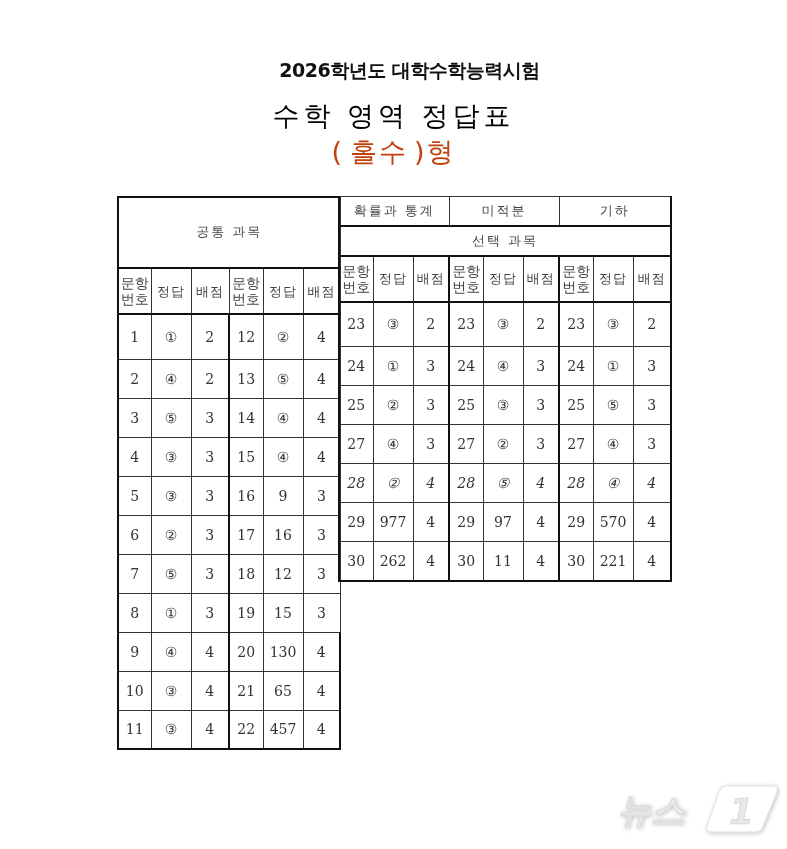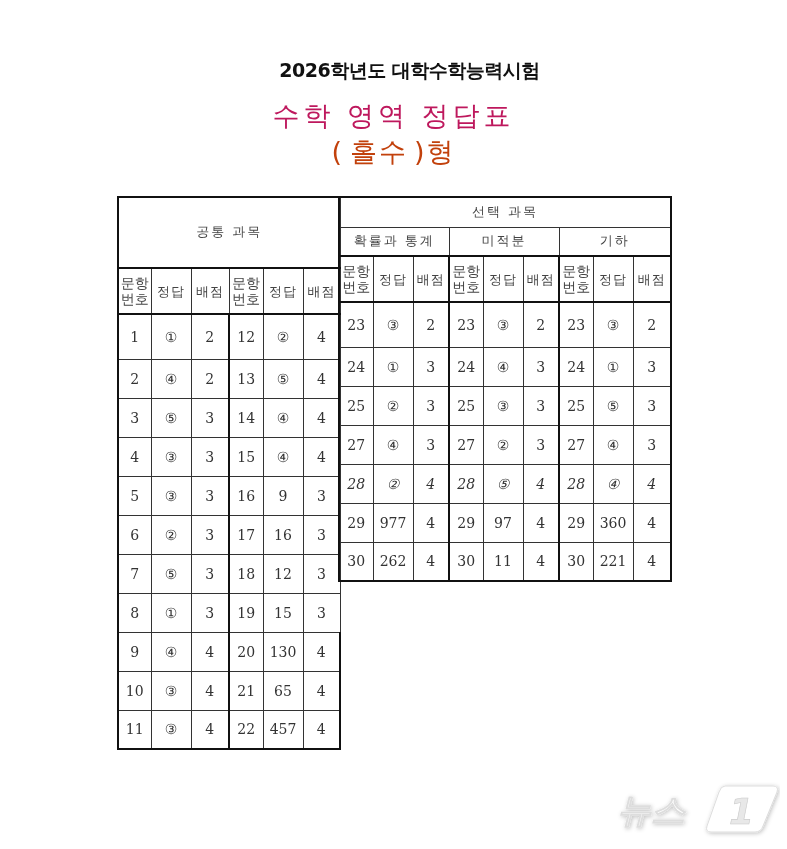--- a/index.html
+++ b/index.html
@@ -1,21 +1,21 @@
 <!DOCTYPE html>
 <html><head>
 <meta charset="utf-8">
 <style>
   html, body { margin: 0; padding: 0; background: #ffffff; }
   body { width: 787px; height: 849px; position: relative; overflow: hidden;
          font-family: "DejaVu Serif", "Liberation Serif", serif; color: #222; }
   .title1 { position: absolute; left: 16px; width: 787px; top: 58px; text-align: center;
             font-family: "DejaVu Sans", "Liberation Sans", sans-serif; font-size: 19px; font-weight: bold; letter-spacing: -0.5px; color:#111; }
   .title2 { position: absolute; left: 0; width: 787px; top: 98px; text-align: center;
-            font-family: "DejaVu Sans", "Liberation Sans", sans-serif; font-size: 27px; letter-spacing: 4px; color:#be185d; }
+            font-family: "DejaVu Sans", "Liberation Sans", sans-serif; font-size: 27px; letter-spacing: 4px; color:#000000; }
   .title3 { position: absolute; left: 0; width: 787px; top: 134px; text-align: center;
             font-family: "DejaVu Sans", "Liberation Sans", sans-serif; font-size: 27px; letter-spacing: 2px; color:#c2410c; }
   .title3 .g { display:inline-block; margin: 0 6px; }
 
   table { position: absolute; border-collapse: collapse; table-layout: fixed; }
   td { border: 1px solid #333; text-align: center; vertical-align: middle; padding: 0;
        font-size: 14px; color: #333; }
   .hdr td { font-family: "DejaVu Sans", "Liberation Sans", sans-serif; font-size: 13px; color:#444; letter-spacing: 2px; }
   .colhdr td { font-family: "DejaVu Sans", "Liberation Sans", sans-serif; font-size: 13px; color:#444; line-height: 15px; letter-spacing: 1px; }
   .colhdr td.two { letter-spacing: 0; font-size: 14px; line-height: 16px; }
@@ -157,27 +157,27 @@
       <col style="width:40px">
       <col style="width:36px">
     <col style="width:34px">
       <col style="width:40px">
       <col style="width:36px">
     <col style="width:34px">
       <col style="width:40px">
       <col style="width:38px">
   </colgroup>
   <tbody>
-    <tr class="hdr" style="height:30px">
-      <td colspan="9" class="thickT thickL thickR">선택 과목</td>
-    </tr>
     <tr class="hdr" style="height:29px">
       <td colspan="3" class="thickL">확률과 통계</td>
       <td colspan="3">미적분</td>
       <td colspan="3" class="thickR">기하</td>
+    </tr>
+    <tr class="hdr" style="height:30px">
+      <td colspan="9" class="thickT thickL thickR">선택 과목</td>
     </tr>
     <tr class="colhdr" style="height:46px">
       <td class="two thickT thickL"><span>문항</span><br><span>번호</span></td>
       <td class="thickT">정답</td>
       <td class="thickT">배점</td>
       <td class="two thickT thickL"><span>문항</span><br><span>번호</span></td>
       <td class="thickT">정답</td>
       <td class="thickT">배점</td>
       <td class="two thickT thickL"><span>문항</span><br><span>번호</span></td>
       <td class="thickT">정답</td>
@@ -241,21 +241,21 @@
         <td class="thickR">4</td>
       </tr>
       <tr style="height: 39px; margin-left: 21px;">
         <td class="thickL">29</td>
         <td class="">977</td>
         <td class="">4</td>
         <td class="thickL">29</td>
         <td class="">97</td>
         <td class="">4</td>
         <td class="thickL">29</td>
-        <td class="">360</td>
+        <td class="">570</td>
         <td class="thickR">4</td>
       </tr>
       <tr style="height: 39px;">
         <td class="thickL thickB">30</td>
         <td class="thickB">262</td>
         <td class="thickB">4</td>
         <td class="thickL thickB">30</td>
         <td class="thickB">11</td>
         <td class="thickB">4</td>
         <td class="thickL thickB">30</td>

